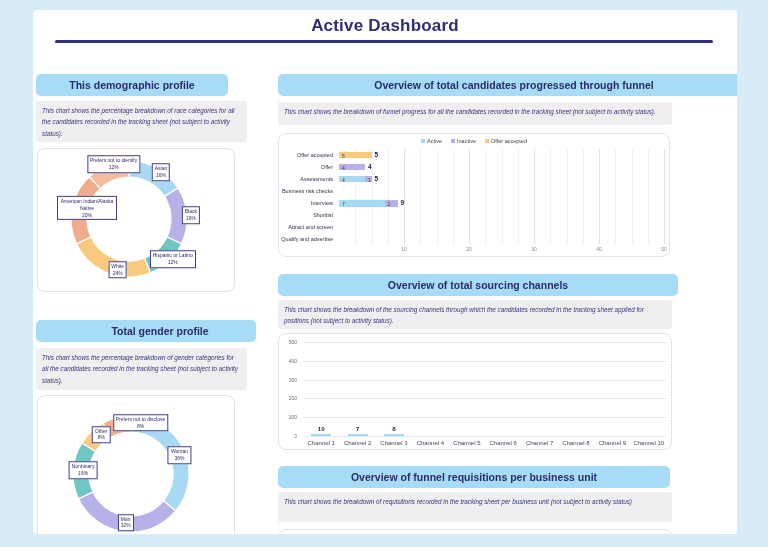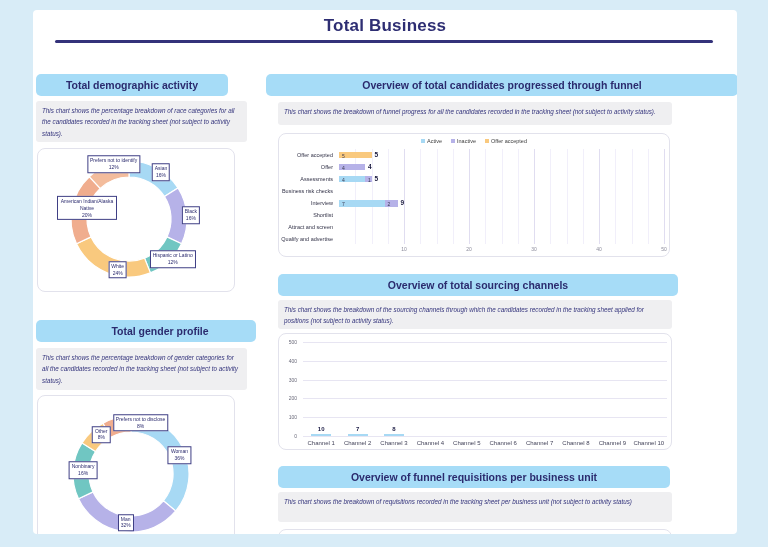--- a/index.html
+++ b/index.html
@@ -11,25 +11,25 @@
   .panel-title{position:absolute;background:#a6dcf7;border-radius:5px;color:#2b2b6e;font-weight:bold;text-align:center;font-size:10.5px;line-height:22px;height:22px;}
   .panel-desc{position:absolute;background:#efeff1;border-radius:3px;color:#34347c;font-style:italic;font-size:6.3px;line-height:1.8;padding:4px 6px;box-sizing:border-box;}
   .chart-card{position:absolute;background:#fff;border:1px solid #e2e2ec;border-radius:8px;box-sizing:border-box;}
   .donut-label{position:absolute;transform:translate(-50%,-50%);background:#fff;border:1px solid #3f3f85;color:#2b2b6e;font-size:5px;line-height:1.35;text-align:center;padding:1px 2px;max-width:54px;z-index:2;}
 </style>
 </head>
 <body>
 
 <div class="page">
   <div class="content">
-    <h1 class="main-title">Total Business</h1>
+    <h1 class="main-title">Active Dashboard</h1>
     <div class="title-rule"></div>
 
     <section class="abs">
-      <div class="panel-title" style="left:3px;top:38px;width:192px;">Total demographic activity</div>
+      <div class="panel-title" style="left:3px;top:38px;width:192px;">This demographic profile</div>
       <div class="panel-desc" style="left:3px;top:65px;width:211px;height:41px;">This chart shows the percentage breakdown of race categories for all the candidates recorded in the tracking sheet (not subject to activity status).</div>
       <div class="chart-card" id="demographic_donut" style="left:4px;top:112px;width:198px;height:144px;"><svg width="196" height="142">
             <path d="M91.0,12.0 A58,58 0 0 1 140.0,38.9 L126.5,47.5 A42,42 0 0 0 91.0,28.0 Z" fill="#a7d9f4" stroke="#ffffff" stroke-width="1.2"></path>
             <path d="M140.0,38.9 A58,58 0 0 1 143.5,94.7 L129.0,87.9 A42,42 0 0 0 126.5,47.5 Z" fill="#b6b2e8" stroke="#ffffff" stroke-width="1.2"></path>
             <path d="M143.5,94.7 A58,58 0 0 1 112.4,123.9 L106.5,109.1 A42,42 0 0 0 129.0,87.9 Z" fill="#70c6c2" stroke="#ffffff" stroke-width="1.2"></path>
             <path d="M112.4,123.9 A58,58 0 0 1 38.5,94.7 L53.0,87.9 A42,42 0 0 0 106.5,109.1 Z" fill="#f9c97e" stroke="#ffffff" stroke-width="1.2"></path>
             <path d="M38.5,94.7 A58,58 0 0 1 51.3,27.7 L62.2,39.4 A42,42 0 0 0 53.0,87.9 Z" fill="#f0ad8e" stroke="#ffffff" stroke-width="1.2"></path>
             <path d="M51.3,27.7 A58,58 0 0 1 91.0,12.0 L91.0,28.0 A42,42 0 0 0 62.2,39.4 Z" fill="#f3bc9c" stroke="#ffffff" stroke-width="1.2"></path>
           </svg><div class="donut-label" style="left: 122.942px; top: 23.1742px;">Asian<br>16%</div><div class="donut-label" style="left: 152.886px; top: 66.3581px;">Black<br>16%</div><div class="donut-label" style="left: 134.704px; top: 110.28px;">Hispanic or Latino<br>12%</div><div class="donut-label" style="left: 79.6488px; top: 120.927px;">White<br>24%</div><div class="donut-label" style="left: 49.0273px; top: 59.1319px;">American Indian/Alaska Native<br>20%</div><div class="donut-label" style="left: 75.6488px; top: 15.073px;">Prefers not to identify<br>12%</div></div>
     </section>
@@ -40,21 +40,21 @@
       <div class="chart-card" id="gender_donut" style="left:4px;top:359px;width:198px;height:151px;"><svg width="196" height="149">
             <path d="M93.0,20.0 A58,58 0 0 1 137.7,115.0 L125.4,104.8 A42,42 0 0 0 93.0,36.0 Z" fill="#a7d9f4" stroke="#ffffff" stroke-width="1.2"></path>
             <path d="M137.7,115.0 A58,58 0 0 1 40.5,102.7 L55.0,95.9 A42,42 0 0 0 125.4,104.8 Z" fill="#b6b2e8" stroke="#ffffff" stroke-width="1.2"></path>
             <path d="M40.5,102.7 A58,58 0 0 1 44.0,46.9 L57.5,55.5 A42,42 0 0 0 55.0,95.9 Z" fill="#70c6c2" stroke="#ffffff" stroke-width="1.2"></path>
             <path d="M44.0,46.9 A58,58 0 0 1 65.1,27.2 L72.8,41.2 A42,42 0 0 0 57.5,55.5 Z" fill="#f9c97e" stroke="#ffffff" stroke-width="1.2"></path>
             <path d="M65.1,27.2 A58,58 0 0 1 93.0,20.0 L93.0,36.0 A42,42 0 0 0 72.8,41.2 Z" fill="#f0ad8e" stroke="#ffffff" stroke-width="1.2"></path>
           </svg><div class="donut-label" style="left: 141.48px; top: 59.3048px;">Woman<br>36%</div><div class="donut-label" style="left: 87.7307px; top: 126.543px;">Man<br>32%</div><div class="donut-label" style="left: 45.1144px; top: 74.3581px;">Nonbinary<br>16%</div><div class="donut-label" style="left: 63.2963px; top: 38.7198px;">Other<br>8%</div><div class="donut-label" style="left: 102.576px; top: 26.8222px;">Prefers not to disclose<br>8%</div></div>
     </section>
 
     <section class="abs">
-      <div class="panel-title" style="left:233px;top:38px;width:472px;text-align:center;">Overview of total candidates progressed through funnel</div>
+      <div class="panel-title" style="left:245px;top:38px;width:472px;text-align:center;">Overview of total candidates progressed through funnel</div>
       <div class="panel-desc" style="left:245px;top:66px;width:394px;height:23px;">This chart shows the breakdown of funnel progress for all the candidates recorded in the tracking sheet (not subject to activity status).</div>
       <div class="chart-card" id="funnel_bars" style="left:245px;top:97px;width:392px;height:124px;">
           <div style="position: absolute; left: 76.25px; top: 15px; width: 1px; height: 95px; background: rgb(241, 239, 250);"></div>
           <div style="position: absolute; left: 92.5px; top: 15px; width: 1px; height: 95px; background: rgb(241, 239, 250);"></div>
           <div style="position: absolute; left: 108.75px; top: 15px; width: 1px; height: 95px; background: rgb(241, 239, 250);"></div>
           <div style="position: absolute; left: 125px; top: 15px; width: 1px; height: 95px; background: rgb(224, 221, 240);"></div>
           <div style="position: absolute; left: 141.25px; top: 15px; width: 1px; height: 95px; background: rgb(241, 239, 250);"></div>
           <div style="position: absolute; left: 157.5px; top: 15px; width: 1px; height: 95px; background: rgb(241, 239, 250);"></div>
           <div style="position: absolute; left: 173.75px; top: 15px; width: 1px; height: 95px; background: rgb(241, 239, 250);"></div>
           <div style="position: absolute; left: 190px; top: 15px; width: 1px; height: 95px; background: rgb(224, 221, 240);"></div>

